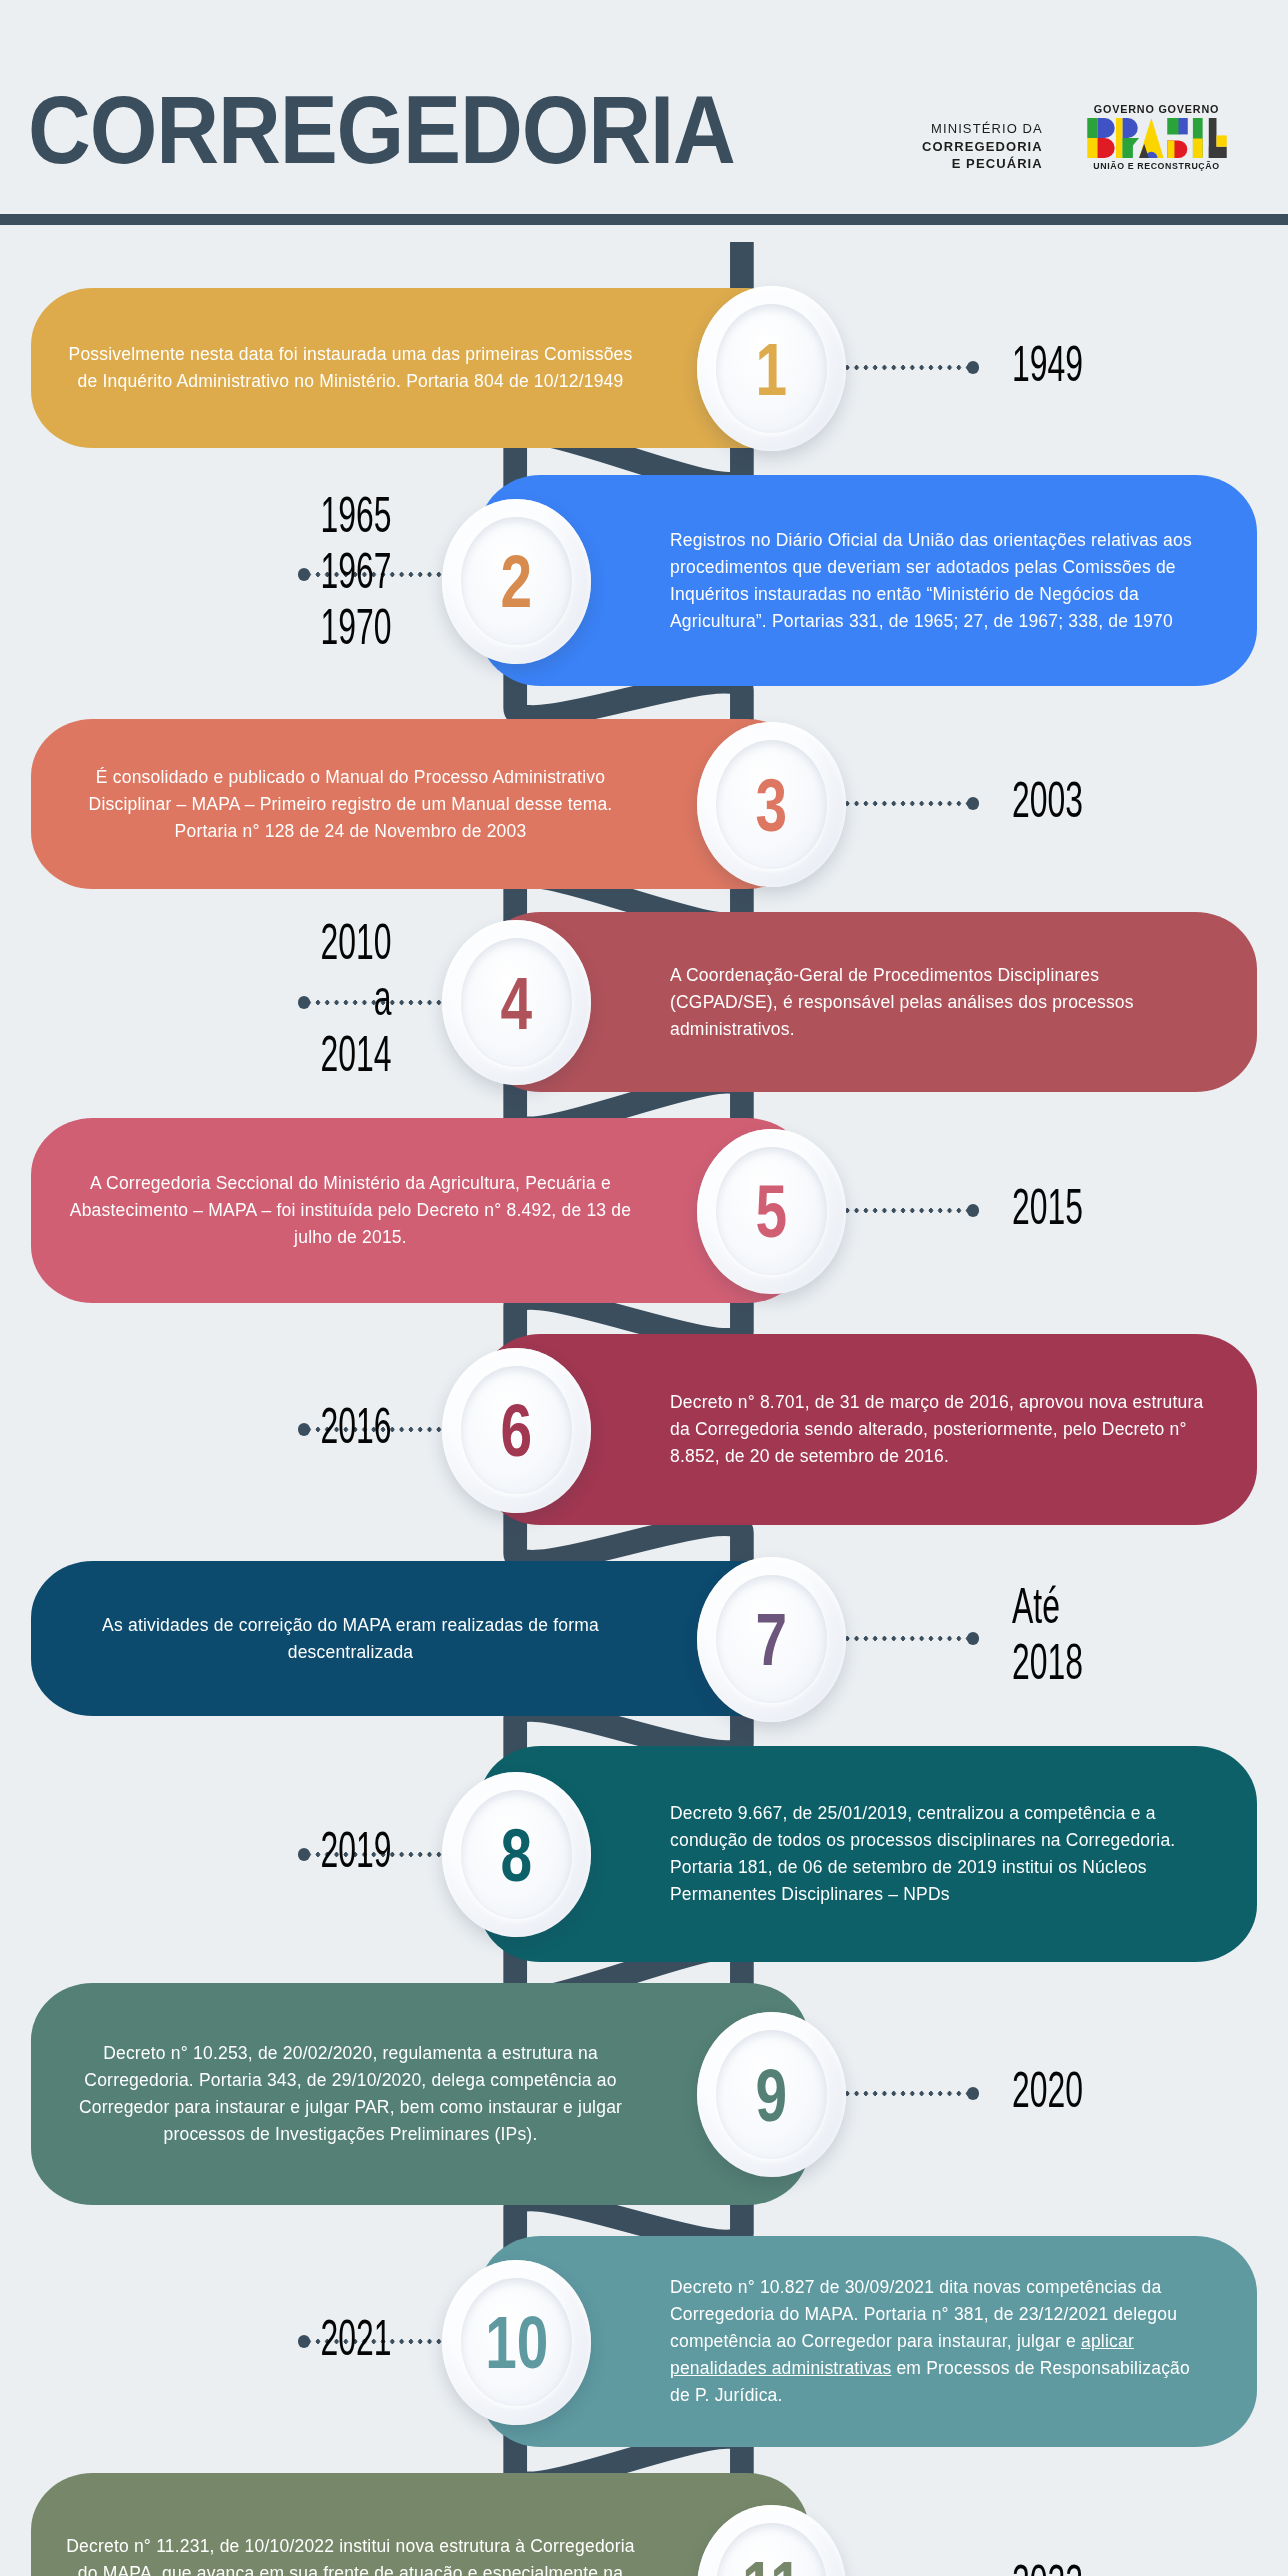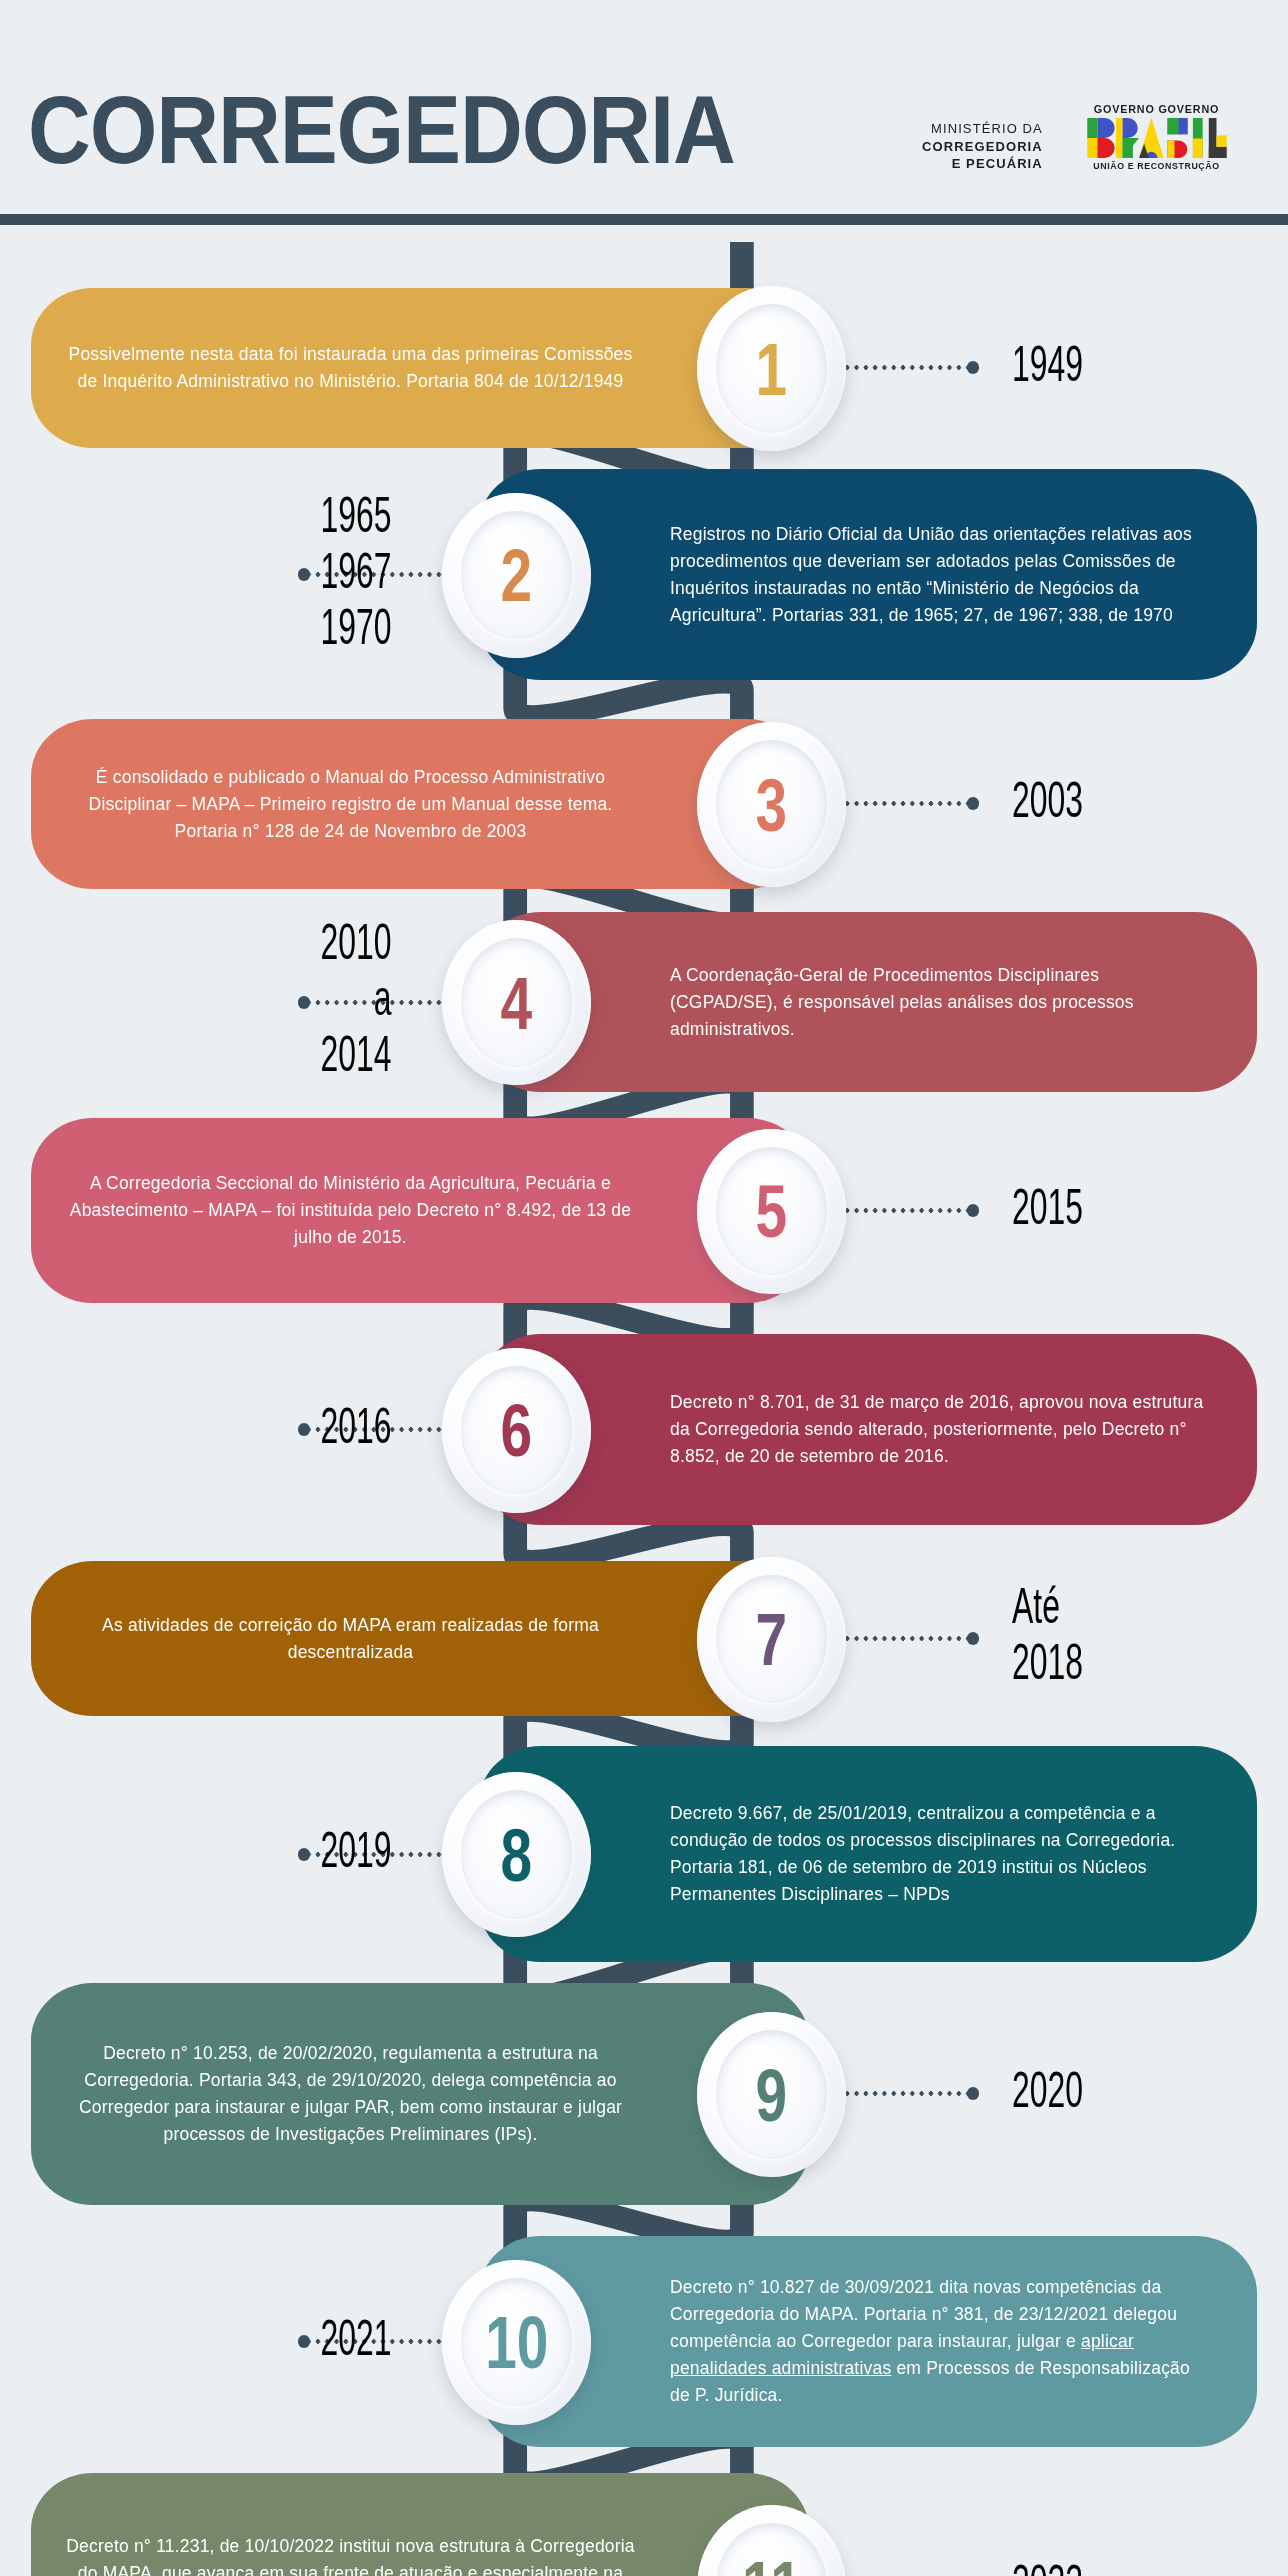--- a/index.html
+++ b/index.html
@@ -258,21 +258,21 @@
         <div class="disc">
           <span class="disc-num" style="color: rgb(221, 171, 76);">1</span>
         </div>
       </div>
       <div class="leader to-right" style="left: 824px; width: 149px; top: 77px;">
         <span class="dot"></span>
       </div>
       <div class="year on-right" style="left: 1012px; top: 55px;">1949</div>
     </div>
     <div class="row" style="top: 227px; height: 211px;">
-      <div class="card right" style="width: 778px; height: 211px; background: #0c4a6e;">
+      <div class="card right" style="width: 778px; height: 211px; background: #3b82f6; margin-top: 6px;">
         <div class="card-text">Registros no Diário Oficial da União das orientações relativas aos procedimentos que deveriam ser adotados pelas Comissões de Inquéritos instauradas no então “Ministério de Negócios da Agricultura”.
 Portarias 331, de 1965; 27, de 1967; 338, de 1970</div>
         <div class="disc">
           <span class="disc-num" style="color: rgb(216, 139, 79);">2</span>
         </div>
       </div>
       <div class="leader to-left" style="left: 304px; width: 149px; top: 103px;">
         <span class="dot"></span>
       </div>
       <div class="year on-left" style="right: 896px; top: 38px;">1965
@@ -323,21 +323,21 @@
         <div class="disc">
           <span class="disc-num" style="color: rgb(161, 55, 81);">6</span>
         </div>
       </div>
       <div class="leader to-left" style="left: 304px; width: 149px; top: 93px;">
         <span class="dot"></span>
       </div>
       <div class="year on-left" style="right: 896px; top: 71px;">2016</div>
     </div>
     <div class="row" style="top: 1319px; height: 155px;">
-      <div class="card left" style="width: 778px; height: 155px; background: #a16207;">
+      <div class="card left" style="width: 778px; height: 155px; background: #0c4a6e;">
         <div class="card-text">As atividades de correição do MAPA eram realizadas de forma descentralizada</div>
         <div class="disc">
           <span class="disc-num" style="color: rgb(109, 86, 123);">7</span>
         </div>
       </div>
       <div class="leader to-right" style="left: 824px; width: 149px; top: 75px;">
         <span class="dot"></span>
       </div>
       <div class="year on-right" style="left: 1012px; top: 31px;">Até
 2018</div>

